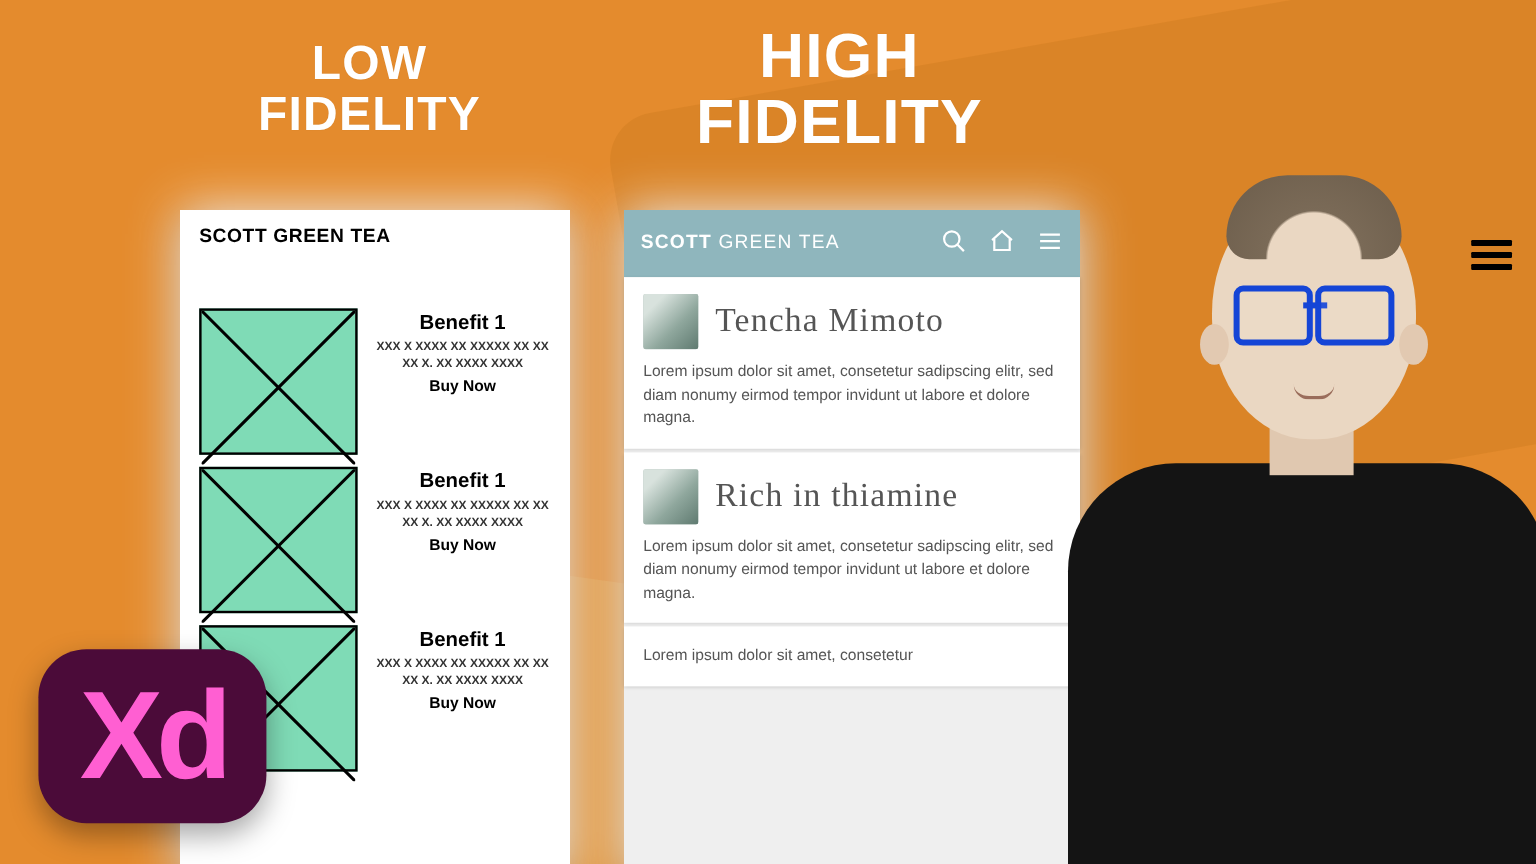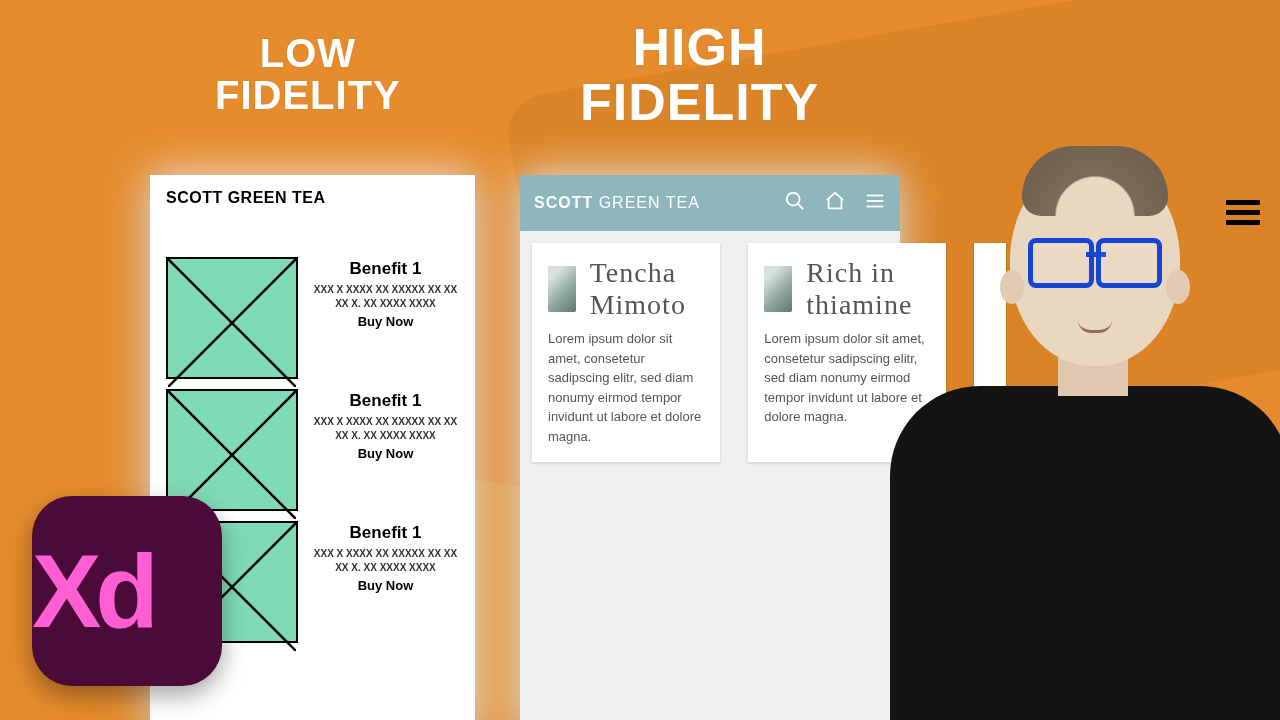--- a/index.html
+++ b/index.html
@@ -26,21 +26,21 @@
   .lf-text p{margin:0 0 4px 0;font-size:10px;line-height:1.35;color:#333;word-break:break-word;font-weight:bold;}
   .lf-text .buy{font-size:13px;font-weight:800;}
 
   
   .phone.high{left:520px;top:175px;width:380px;height:560px;background:#efefef;}
   .hf-bar{background:#8fb6bd;height:56px;display:flex;align-items:center;padding:0 14px;color:#fff;gap:14px;}
   .hf-brand{font-size:16px;letter-spacing:1px;}
   .hf-brand b{font-weight:700;}
   .hf-icons{margin-left:auto;display:flex;gap:18px;align-items:center;}
   .hf-icons svg{width:22px;height:22px;stroke:#fff;fill:none;stroke-width:2;}
-  .hf-cards{padding:12px;display:flex;flex-direction:row;gap:28px;}
+  .hf-cards{display:flex;flex-direction:column;gap:3px;}
   .hf-card{background:#fff;padding:14px 16px 16px;box-shadow:0 1px 3px rgba(0,0,0,.15);}
   .hf-card-head{display:flex;align-items:center;gap:14px;margin-bottom:8px;}
   .hf-thumb{width:46px;height:46px;background:#b9c7c2;border-radius:2px;position:relative;overflow:hidden;}
   .hf-thumb::after{content:"";position:absolute;inset:0;background:linear-gradient(135deg,#d8e2dd 20%,#8fa79d 60%,#5f7a70 100%);}
   .hf-card h3{margin:0;font-size:28px;font-weight:400;font-family:"Segoe Script","Comic Sans MS",cursive;color:#555;letter-spacing:1px;}
   .hf-card p{margin:0;font-size:13px;line-height:1.5;color:#555;}
 
   
   .presenter{position:absolute;right:0;bottom:0;width:430px;height:610px;}
   .presenter .head{position:absolute;top:46px;left:160px;width:170px;height:210px;border-radius:50% 50% 48% 48%;background:#ead7c2;}
@@ -49,21 +49,21 @@
   .presenter .hair{position:absolute;top:36px;left:172px;width:146px;height:70px;border-radius:80px 80px 30px 30px;background:radial-gradient(circle at 50% 100%,#ead7c2 38%,#7a6a57 40%,#6c5d4b 100%);}
   .presenter .glasses{position:absolute;top:128px;left:178px;width:134px;height:42px;}
   .presenter .glasses .lens{position:absolute;width:56px;height:40px;border:5px solid #1545d6;border-radius:8px;background:rgba(255,255,255,.08);}
   .presenter .glasses .lens.l{left:0;} .presenter .glasses .lens.r{right:0;}
   .presenter .glasses .bridge{position:absolute;top:14px;left:58px;width:20px;height:5px;background:#1545d6;}
   .presenter .mouth{position:absolute;top:210px;left:228px;width:34px;height:10px;border-bottom:3px solid #9a6d5b;border-radius:0 0 20px 20px;}
   .presenter .neck{position:absolute;top:246px;left:208px;width:70px;height:40px;background:#e0c8b0;}
   .presenter .shirt{position:absolute;top:276px;left:40px;width:400px;height:360px;background:#141414;border-radius:90px 90px 0 0;}
 
   
-  .xd{position:absolute;left:32px;bottom:34px;width:190px;height:190px;border-radius:40px;background:#4b0b39;display:flex;align-items:center;box-shadow:0 10px 24px rgba(0,0,0,.35);}
+  .xd{position:absolute;left:32px;bottom:34px;width:190px;height:145px;border-radius:40px;background:#4b0b39;display:flex;align-items:center;justify-content:center;box-shadow:0 10px 24px rgba(0,0,0,.35);}
   .xd span{font-size:104px;font-weight:700;color:#ff5fd2;font-family:Arial,Helvetica,sans-serif;letter-spacing:-6px;}
 </style>
 </head>
 <body>
 
 <div class="stage">
   <div class="bg-shape bg1"></div>
   <div class="bg-shape bg2"></div>
 
   <div class="heading low">
@@ -156,20 +156,21 @@
         <p>Lorem ipsum dolor sit amet, consetetur sadipscing elitr, sed diam nonumy eirmod tempor invidunt ut labore et dolore magna.</p>
       </div>
       <div class="hf-card">
         <div class="hf-card-head">
           <div class="hf-thumb"></div>
           <h3>Rich in thiamine</h3>
         </div>
         <p>Lorem ipsum dolor sit amet, consetetur sadipscing elitr, sed diam nonumy eirmod tempor invidunt ut labore et dolore magna.</p>
       </div>
       <div class="hf-card">
+        <p>Lorem ipsum dolor sit amet, consetetur</p>
       </div>
     </div>
   </div>
 
   <div class="presenter">
     <div class="shirt"></div>
     <div class="neck"></div>
     <div class="head"></div>
     <div class="hair"></div>
     <div class="ear l"></div>

